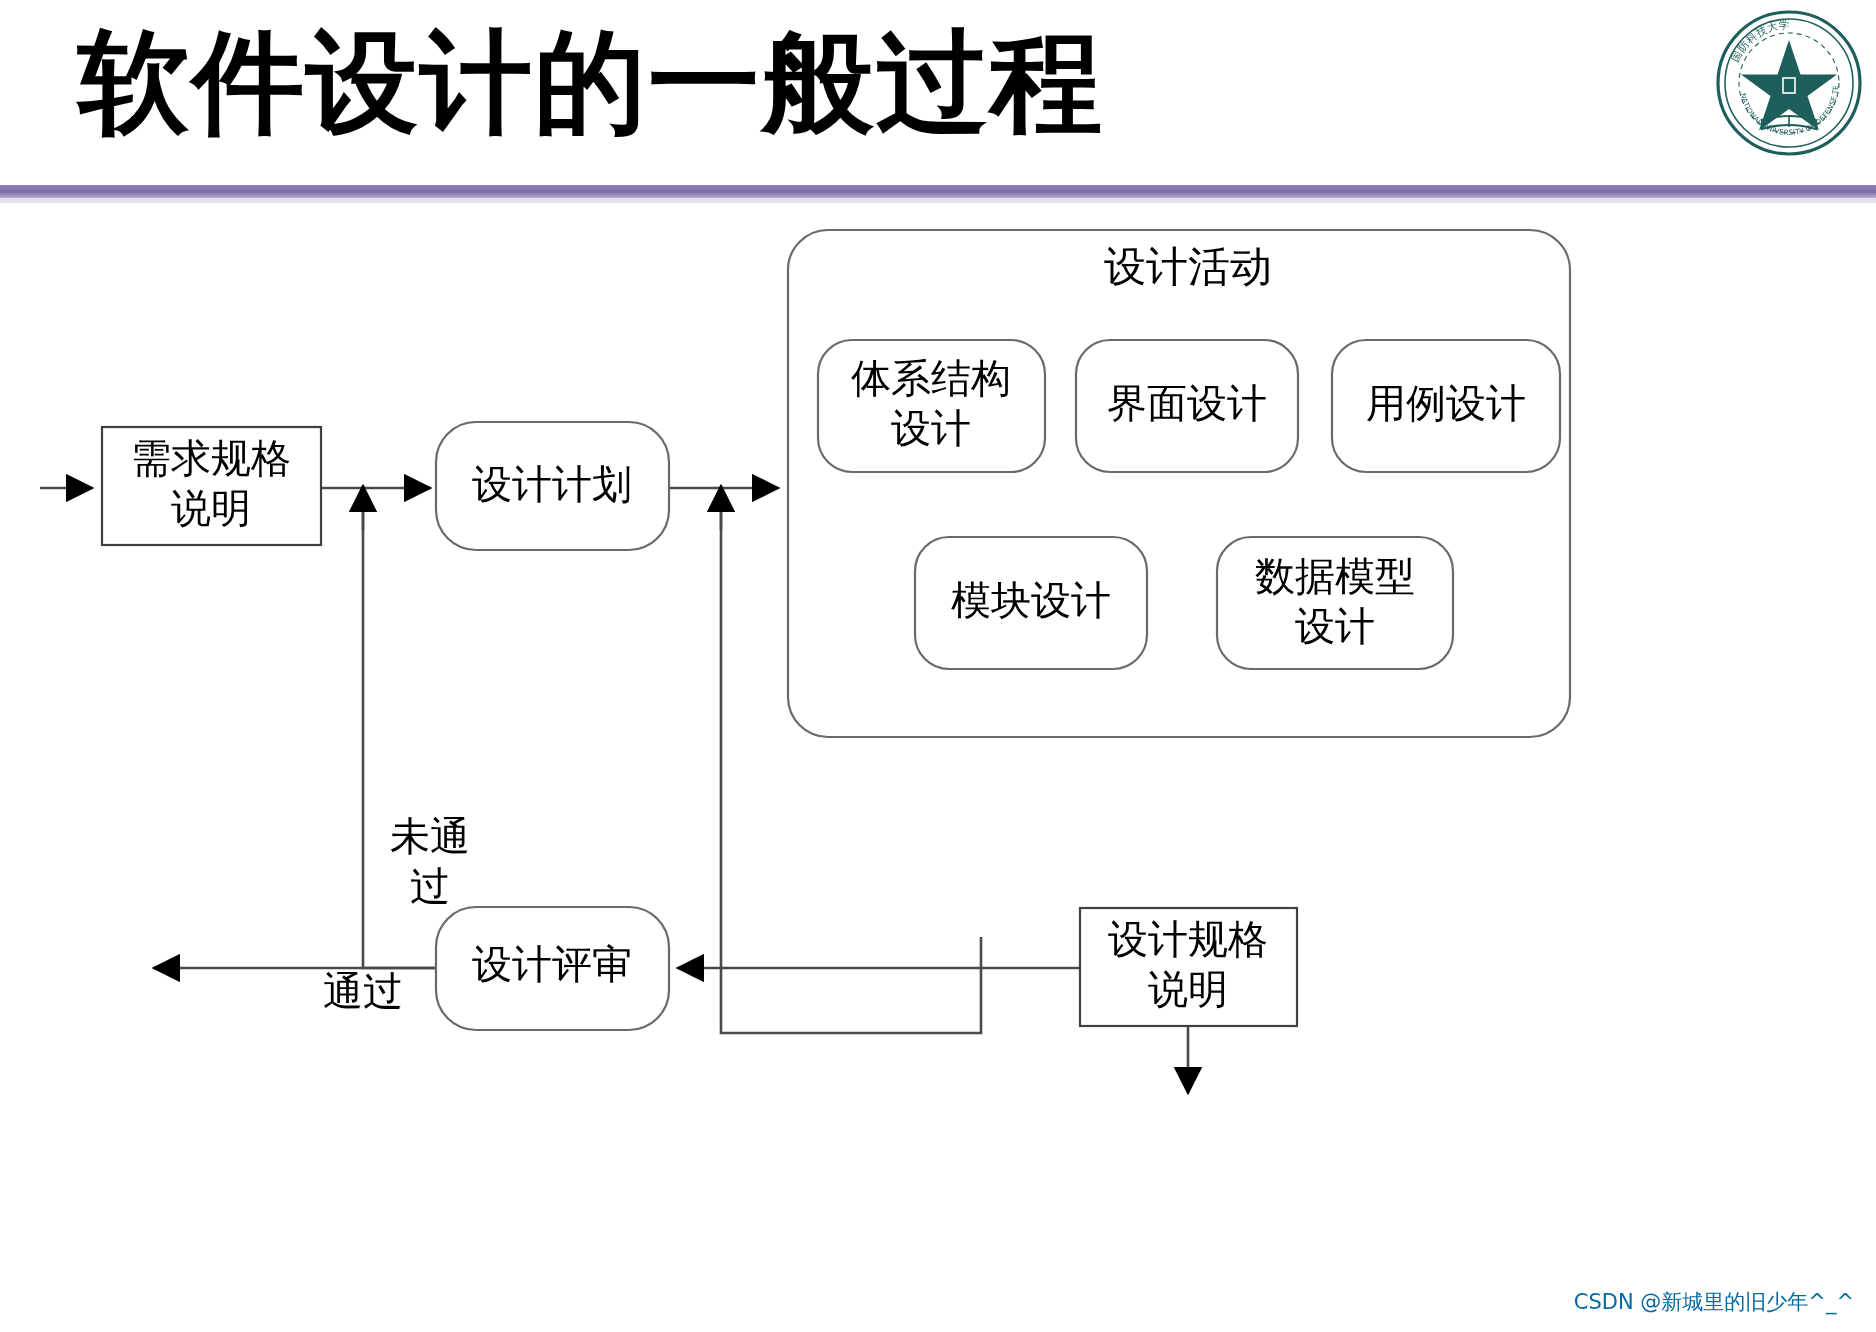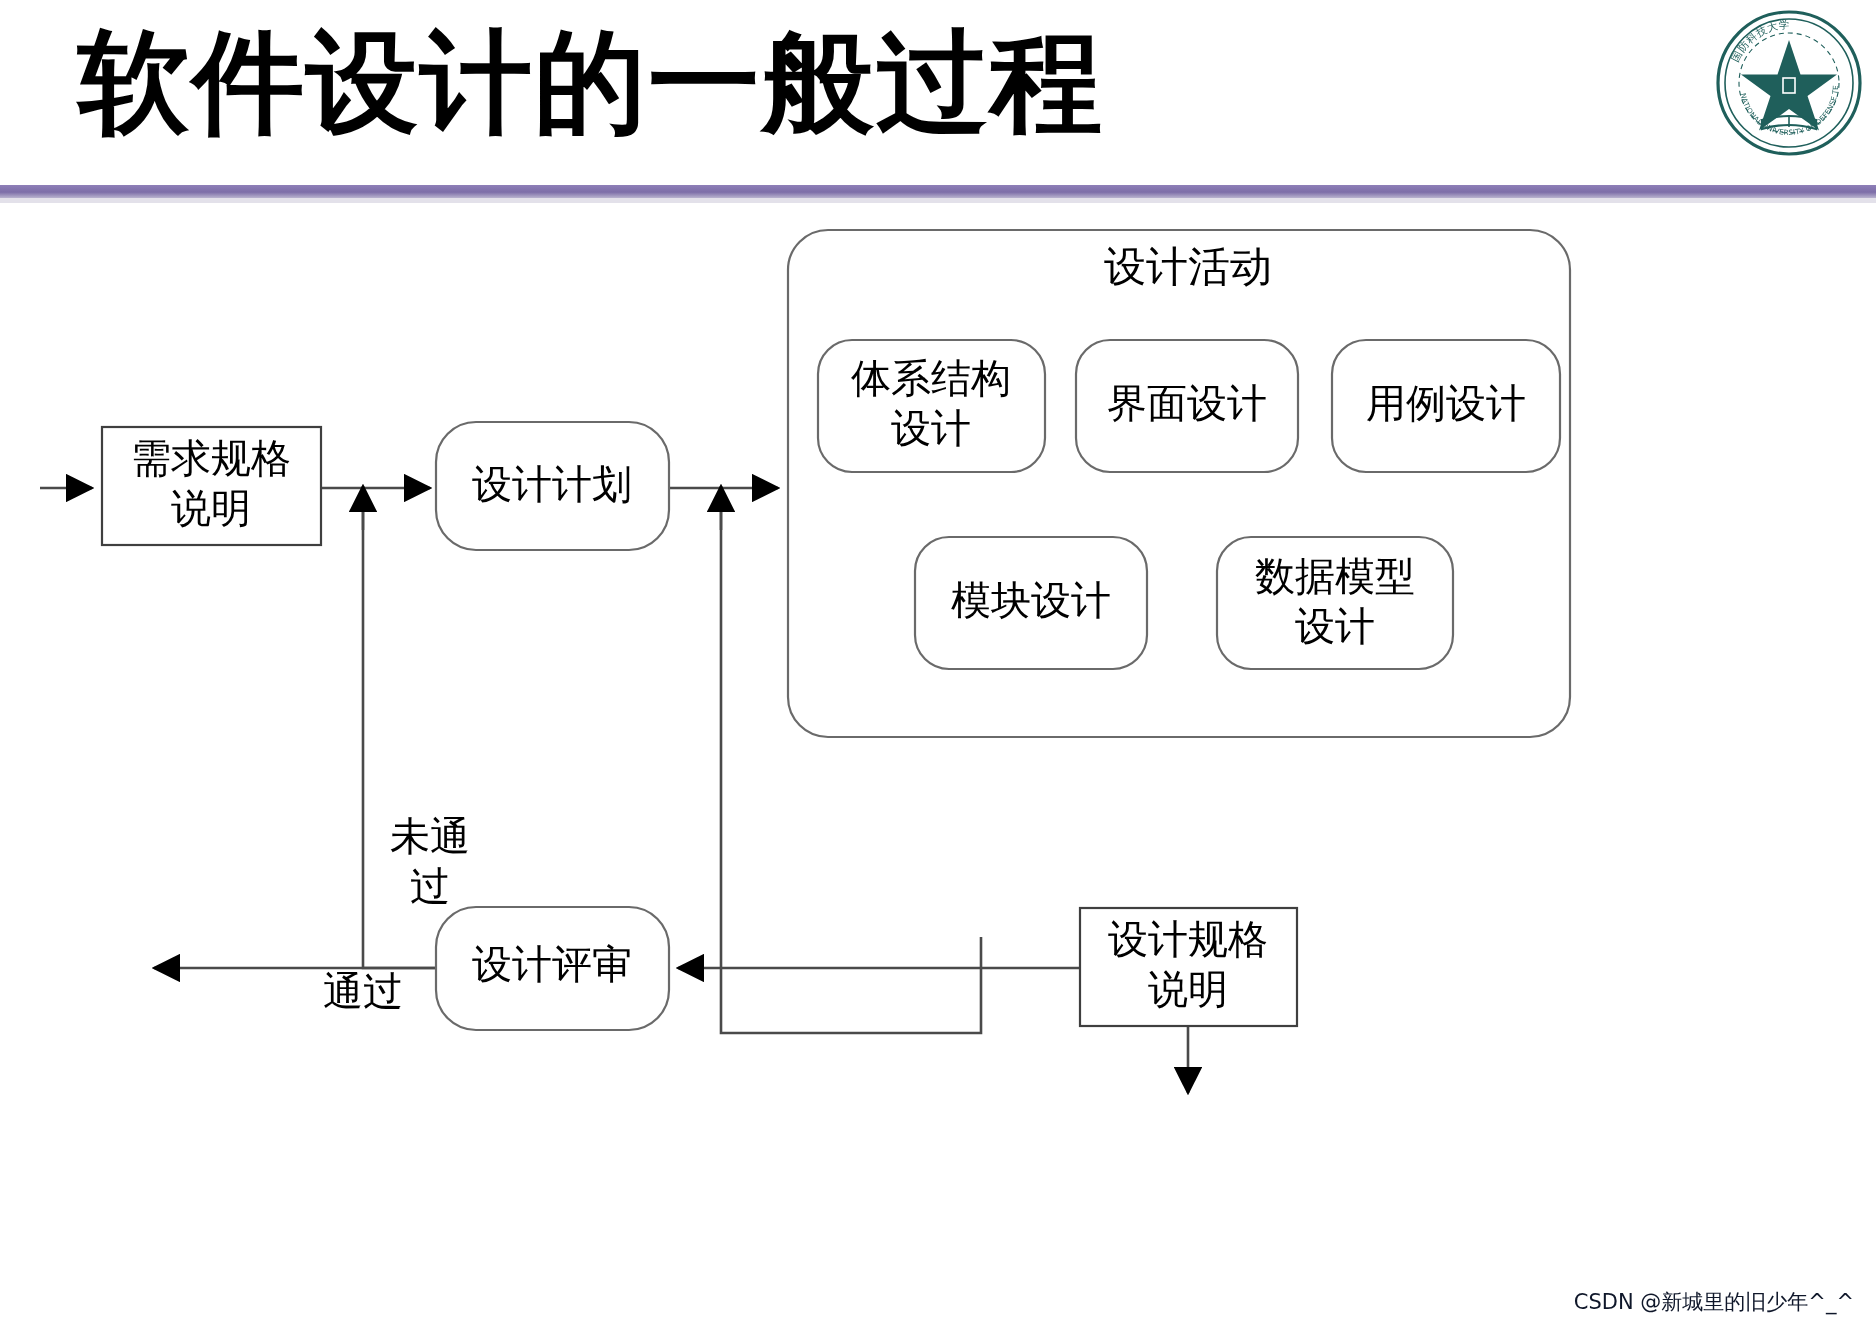--- a/index.html
+++ b/index.html
@@ -61,21 +61,21 @@
   }
   .rect-node{fill:#ffffff;stroke:#3f3f3f;stroke-width:2.2;}
   .round-node{fill:#ffffff;stroke:#6a6a6a;stroke-width:2.2;}
   .group-box{fill:#ffffff;stroke:#6a6a6a;stroke-width:2.2;}
   .connector{stroke:#4a4a4a;stroke-width:2.6;fill:none;}
 
   
   #watermark{
     position:absolute;right:22px;bottom:16px;
     font-family:"DejaVu Sans","Liberation Sans",sans-serif;
-    font-size:21px;color:#0f172a;white-space:nowrap;
+    font-size:21px;color:#0369a1;white-space:nowrap;
   }
 </style>
 </head>
 <body>
 
 <div id="slide-header">
   <div id="page-title">软件设计的一般过程</div>
   <div id="title-divider"></div>
 </div>
 

